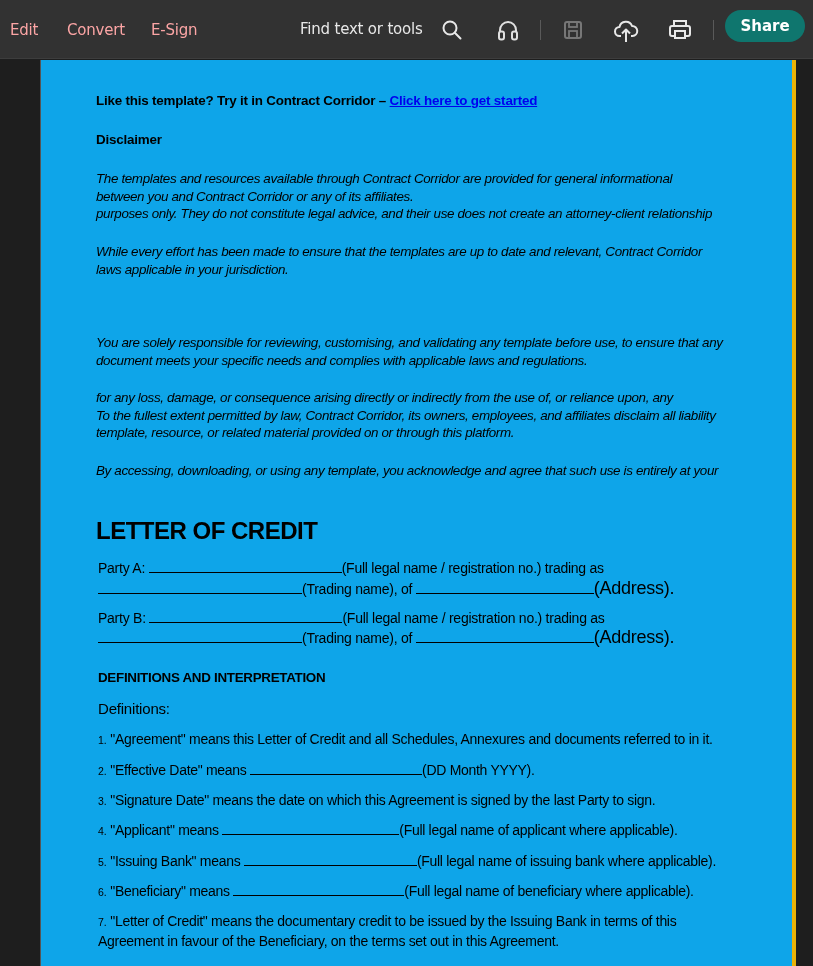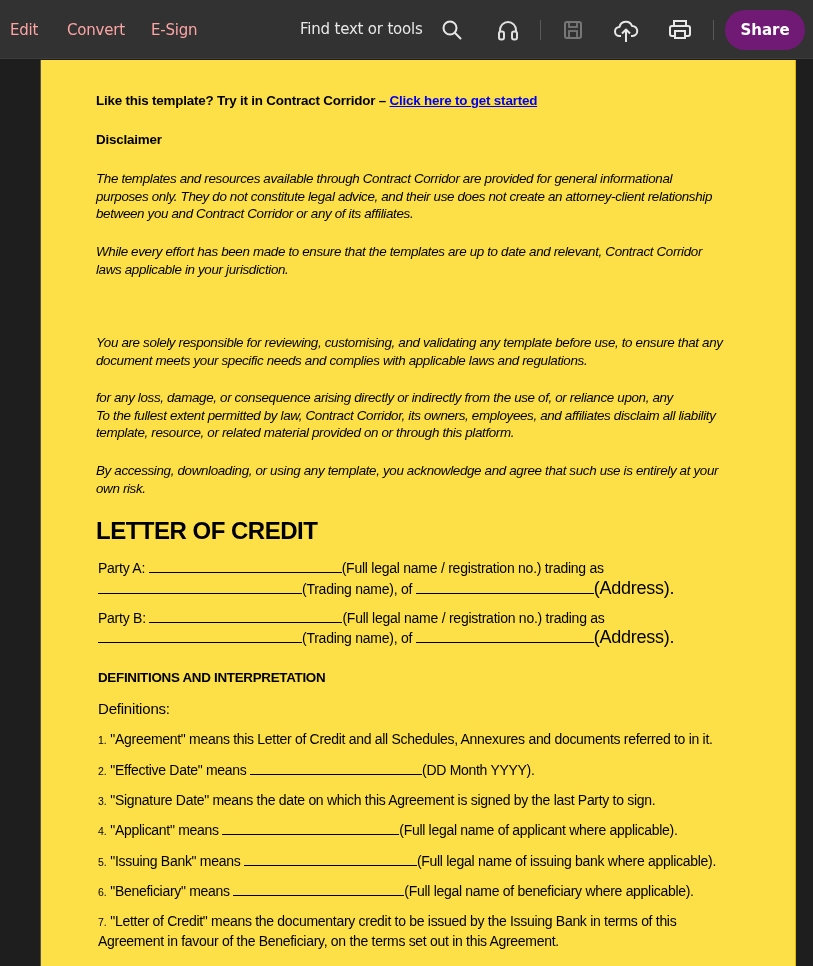--- a/index.html
+++ b/index.html
@@ -14,30 +14,30 @@
     }
     .menu-item {
       position: absolute; top: 20px; color: #fca5a5; font-size: 15px;
       letter-spacing: -0.2px; cursor: pointer; line-height: 20px;
     }
     .find-label { position: absolute; left: 300px; top: 19px; color: #e8e8e8; font-size: 15px; line-height: 20px; letter-spacing: -0.2px; cursor: pointer; }
     .tb-icon { position: absolute; top: 16px; width: 26px; height: 28px; display: flex; align-items: center; justify-content: center; cursor: pointer; }
     .tb-icon svg { display: block; }
     .divider { position: absolute; top: 20px; width: 1px; height: 20px; background: #5a5a5a; }
     .share-btn {
-      position: absolute; left: 725px; top: 10px; width: 80px; height: 40px;
-      border-radius: 20px; background: #701a75; color: #ffffff;
+      position: absolute; left: 725px; top: 10px; width: 80px; height: 32px;
+      border-radius: 20px; background: #0f766e; color: #ffffff;
       font-weight: bold; font-size: 15px; border: none; cursor: pointer;
       font-family: "DejaVu Sans", sans-serif; display: flex; align-items: center; justify-content: center;
     }
 
     
     .page {
       position: absolute; left: 40px; top: 60px; width: 756px; height: 906px;
-      background: #fde047; border-left: 1px solid #555; border-right: 1px solid #eab308;
+      background: #0ea5e9; border-left: 1px solid #555; border-right: 4px solid #eab308;
       color: #000;
     }
     .content { position: absolute; left: 55px; top: 0; width: 650px; }
     .abs { position: absolute; white-space: nowrap; }
 
     .promo { top: 33px; left: 0; font-size: 13.4px; font-weight: bold; letter-spacing: -0.2px; }
     .promo a { color: #0000ee; text-decoration: underline; cursor: pointer; }
     .disclaimer-title { top: 72px; left: 0; font-size: 13.4px; font-weight: bold; letter-spacing: -0.2px; }
 
     .para {
@@ -115,43 +115,42 @@
   <div class="content">
 
     <div class="abs promo">
       <span>Like this template? Try it in Contract Corridor – </span><a>Click here to get started</a>
     </div>
 
     <div class="abs disclaimer-title">Disclaimer</div>
 
     <div class="para" style="top:110px;">
       <span class="ln">The templates and resources available through Contract Corridor are provided for general informational</span>
+      <span class="ln">between you and Contract Corridor or any of its affiliates.</span>
       <span class="ln">purposes only. They do not constitute legal advice, and their use does not create an attorney-client relationship</span>
-      <span class="ln">between you and Contract Corridor or any of its affiliates.</span>
     </div>
 
     <div class="para" style="top:183px;">
       <span class="ln">While every effort has been made to ensure that the templates are up to date and relevant, Contract Corridor</span>
       <span class="ln">laws applicable in your jurisdiction.</span>
     </div>
 
     <div class="para" style="top:274px;">
       <span class="ln">You are solely responsible for reviewing, customising, and validating any template before use, to ensure that any</span>
       <span class="ln">document meets your specific needs and complies with applicable laws and regulations.</span>
     </div>
 
     <div class="para" style="top:329px;">
       <span class="ln">for any loss, damage, or consequence arising directly or indirectly from the use of, or reliance upon, any</span>
       <span class="ln">To the fullest extent permitted by law, Contract Corridor, its owners, employees, and affiliates disclaim all liability</span>
       <span class="ln">template, resource, or related material provided on or through this platform.</span>
     </div>
 
     <div class="para" style="top:402px;">
       <span class="ln">By accessing, downloading, or using any template, you acknowledge and agree that such use is entirely at your</span>
-      <span class="ln">own risk.</span>
     </div>
 
     <div class="abs doc-title">LETTER OF CREDIT</div>
 
     <div class="party-line" style="top:499px;">
       <span>Party A: </span><span class="blank" style="width:193px;"></span><span>(Full legal name / registration no.) trading as</span>
     </div>
     <div class="party-line" style="top:519px;">
       <span class="blank" style="width:204px;"></span><span>(Trading name), of </span><span class="blank" style="width:178px;"></span><span class="addr">(Address).</span>
     </div>

